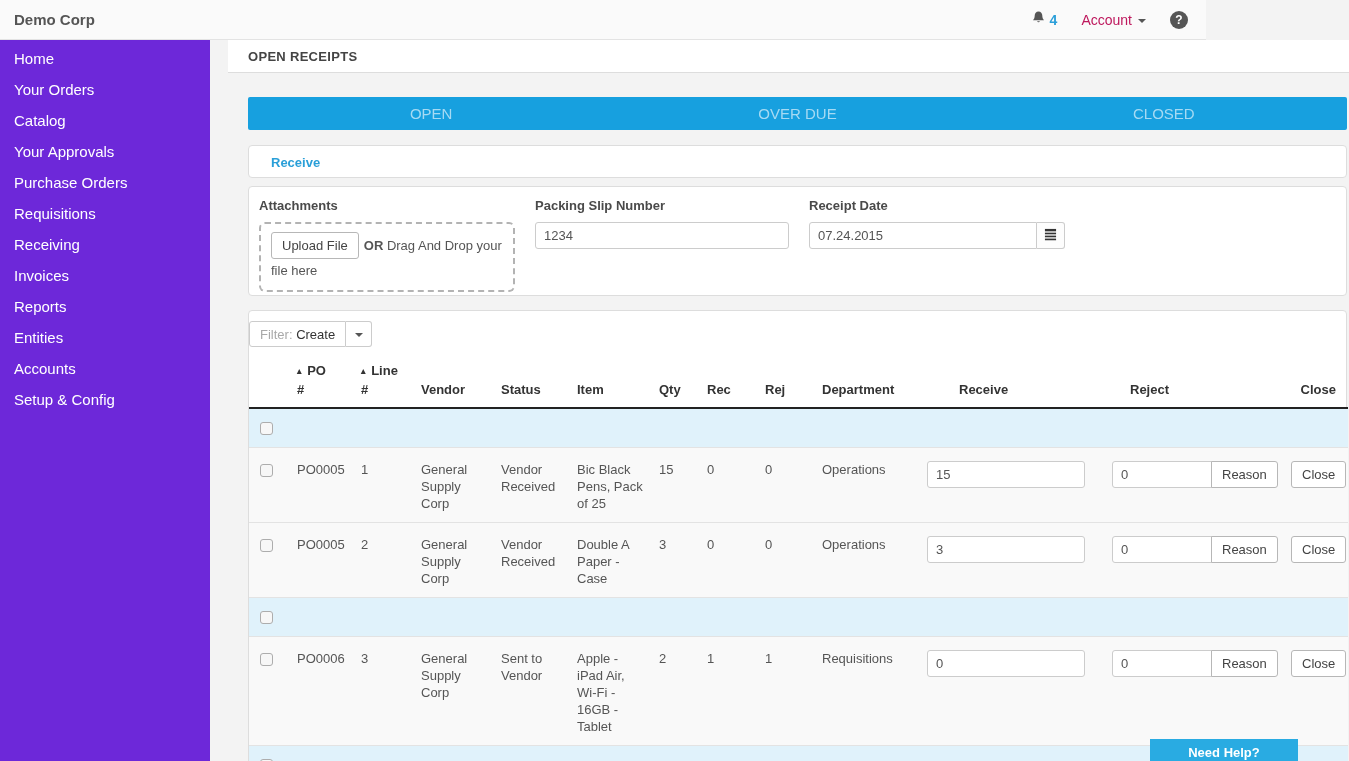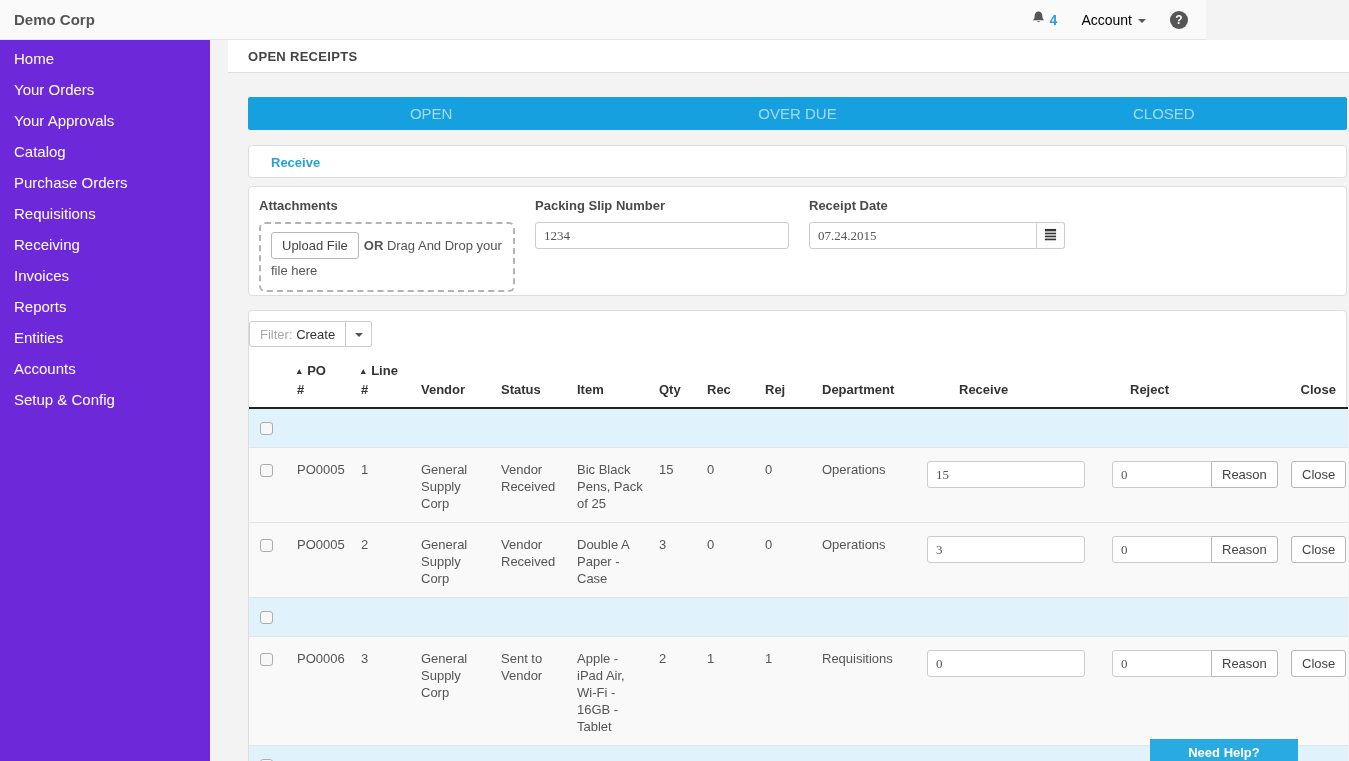--- a/index.html
+++ b/index.html
@@ -7,21 +7,21 @@
               font-family:"Liberation Sans", sans-serif; position:relative; }
 
   
   .topbar { position:absolute; top:0; left:0; width:1206px; height:40px;
             background:#fafafa; border-bottom:1px solid #e3e3e3; z-index:30;
             display:flex; align-items:center; justify-content:space-between; }
   .brand { font-size:15px; font-weight:bold; color:#555; padding-left:14px; }
   .topbar-right { display:flex; align-items:center; gap:24px; padding-right:18px; }
   .notif { display:flex; align-items:center; gap:4px; cursor:pointer; }
   .notif-count { color:#2b9fd9; font-weight:bold; font-size:14px; }
-  .account { display:flex; align-items:center; gap:6px; color:#000000; font-size:14px; cursor:pointer; }
+  .account { display:flex; align-items:center; gap:6px; color:#be185d; font-size:14px; cursor:pointer; }
   .caret-down { width:0; height:0; border-left:4px solid transparent; border-right:4px solid transparent;
                 border-top:4px solid #555; display:inline-block; margin-top:2px; }
   .help-circle { width:18px; height:18px; border-radius:50%; background:#555; color:#fff;
                  font-size:12px; font-weight:bold; display:flex; align-items:center;
                  justify-content:center; cursor:pointer; }
 
   
   .sidebar { position:absolute; top:40px; left:0; width:210px; height:721px;
              background:#6d28d9; z-index:20; padding-top:3px; }
   .side-item { color:#fff; font-size:15px; padding:5px 14px; line-height:21px; cursor:pointer; }
@@ -49,21 +49,21 @@
   .fcol-a { position:absolute; left:10px;  top:11px; width:256px; }
   .fcol-b { position:absolute; left:286px; top:11px; width:254px; }
   .fcol-c { position:absolute; left:560px; top:11px; width:258px; }
   .dropzone { border:2px dashed #b3b3b3; border-radius:6px; padding:8px 10px; height:70px;
               font-size:13px; color:#555; line-height:24px; }
   .upload-btn { background:#fff; border:1px solid #b7b7b7; border-radius:3px; font-size:13px;
                 color:#444; padding:5px 10px; cursor:pointer; margin-right:5px;
                 font-family:"Liberation Sans", sans-serif; }
   .or-bold { font-weight:bold; }
   .txt { height:27px; border:1px solid #ccc; border-radius:3px; padding:0 8px; font-size:13px;
-         color:#555; font-family:Liberation Serif, serif; background:#fff; }
+         color:#555; font-family:Liberation Sans, sans-serif; background:#fff; }
   .packing-input { width:254px; }
   .date-group { display:flex; }
   .date-input { width:228px; border-radius:3px 0 0 3px; }
   .cal-btn { width:28px; height:27px; border:1px solid #ccc; border-left:none; background:#fdfdfd;
              border-radius:0 3px 3px 0; cursor:pointer; display:flex; align-items:center; justify-content:center; }
 
   
   .table-panel { margin-top:14px; background:#fff; border:1px solid #ddd; border-radius:4px 4px 0 0;
                  padding-top:10px; min-height:460px; }
   .filter-group { display:inline-flex; }
@@ -122,22 +122,22 @@
     </div>
     <div class="help-circle">
       <span>?</span>
     </div>
   </div>
 </div>
 
 <div class="sidebar">
   <div class="side-item">Home</div>
   <div class="side-item">Your Orders</div>
+  <div class="side-item">Catalog</div>
   <div class="side-item">Your Approvals</div>
-  <div class="side-item">Catalog</div>
   <div class="side-item">Purchase Orders</div>
   <div class="side-item">Requisitions</div>
   <div class="side-item">Receiving</div>
   <div class="side-item">Invoices</div>
   <div class="side-item">Reports</div>
   <div class="side-item">Entities</div>
   <div class="side-item">Accounts</div>
   <div class="side-item">Setup &amp; Config</div>
 </div>
 

